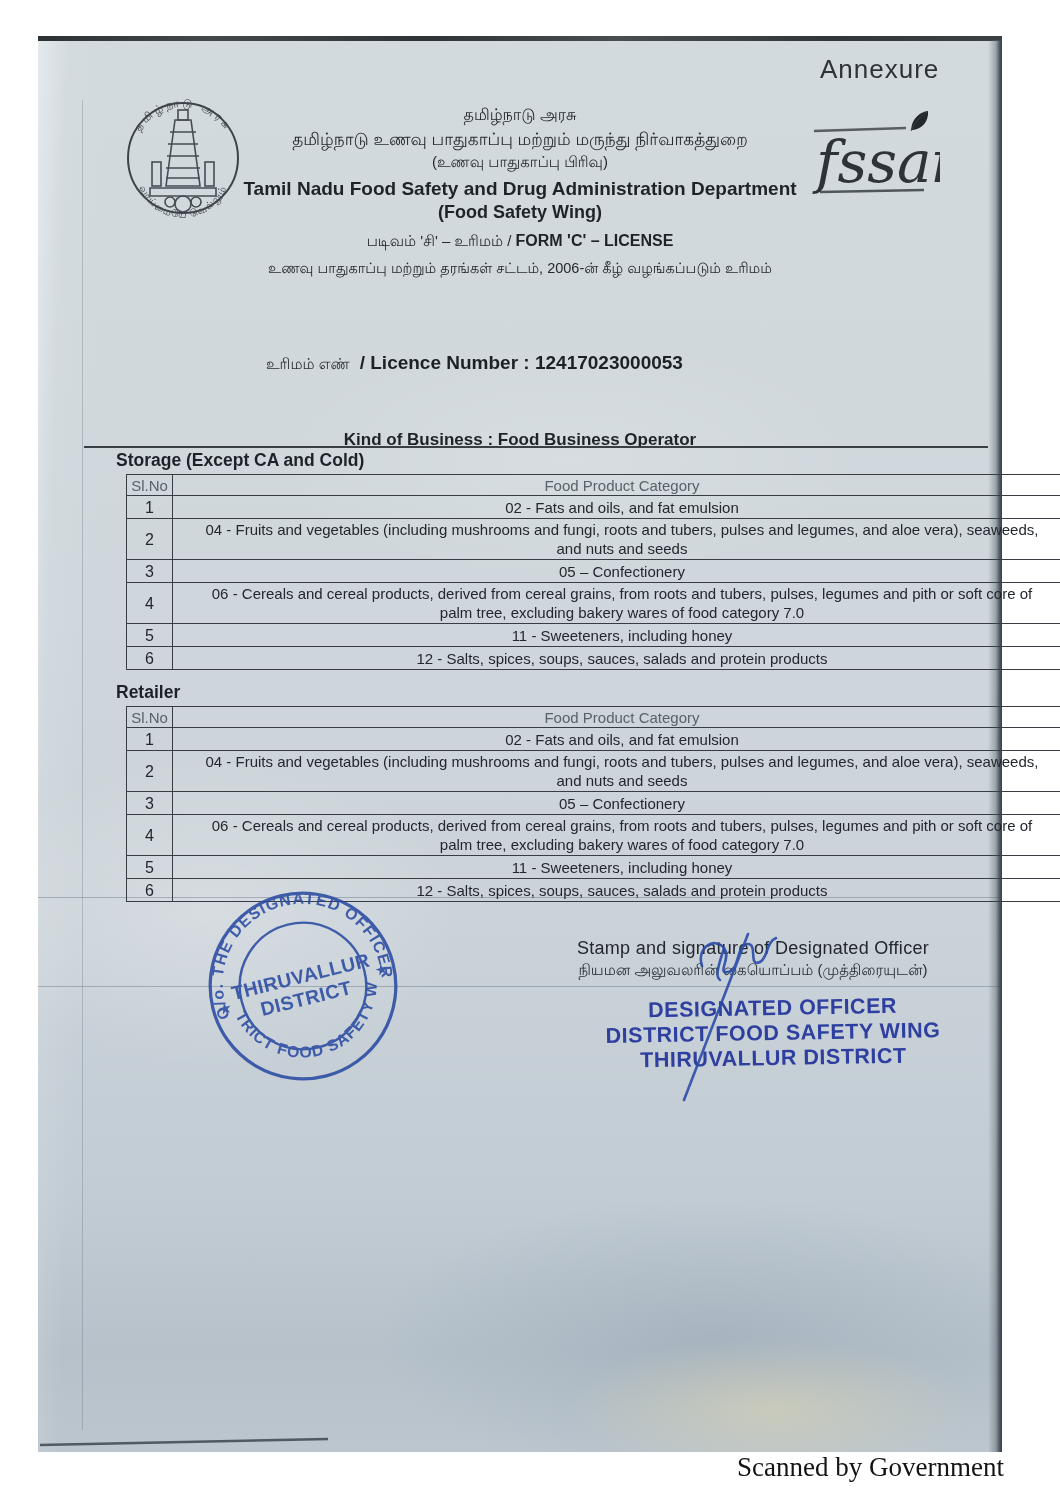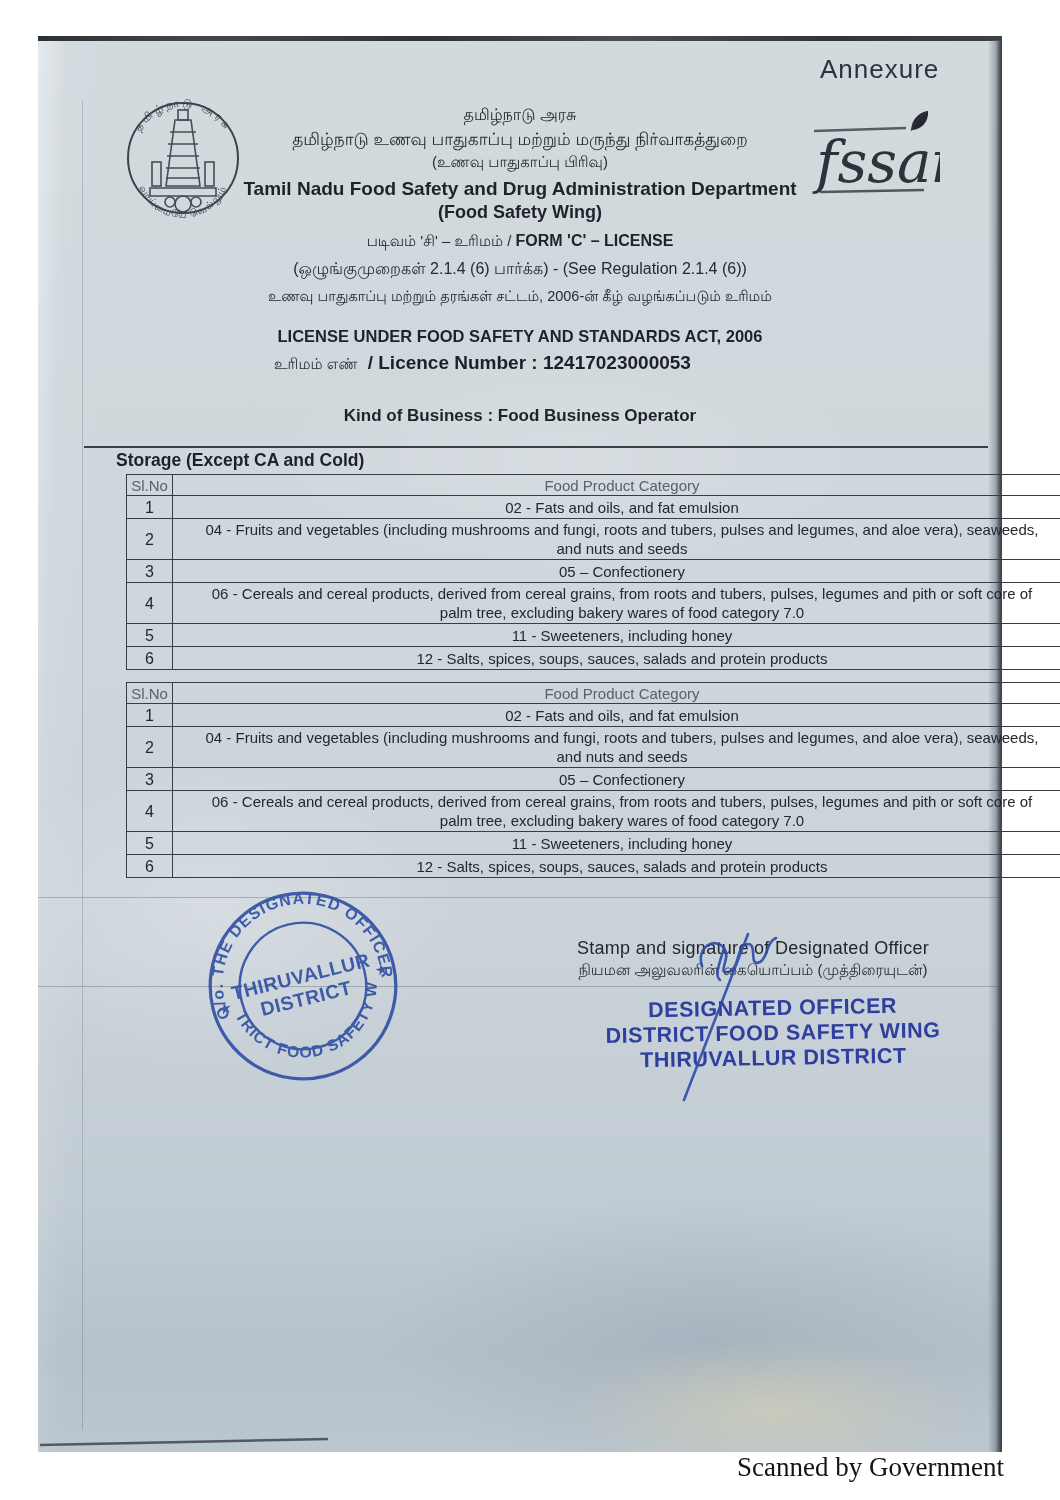--- a/index.html
+++ b/index.html
@@ -40,24 +40,24 @@
   .h-ta3 { font-size:15px; margin-bottom:5px; }
   .h-en1 { font-size:19px; font-weight:bold; color:#1f2329; margin-bottom:2px; }
   .h-en2 { font-size:19px; font-weight:bold; color:#1f2329; margin-bottom:2px; }
   .h-en3 { font-size:18px; font-weight:bold; color:#1f2329; margin-bottom:9px; }
   .h-form { font-size:15px; margin-bottom:8px; }
   .h-form b { font-size:16px; color:#1f2329; }
   .h-reg { font-size:16px; margin-bottom:8px; }
   .h-act-ta { font-size:14.5px; margin-bottom:21px; }
   .h-act-en { font-size:16.5px; font-weight:bold; color:#1f2329; }
 
-  .licence-line { position:absolute; left:236px; top:316px; font-size:15px; color:#2a2e34; }
+  .licence-line { position:absolute; left:228px; top:316px; font-size:15px; color:#2a2e34; }
   .licence-line b { font-size:19px; color:#1d2127; margin-left:6px; }
 
-  .kind-line { position:absolute; left:0; top:370px; width:100%; text-align:center;
+  .kind-line { position:absolute; left:0; top:394px; width:100%; text-align:center;
     font-weight:bold; font-size:17px; color:#1f2329; }
 
   .hr-line { position:absolute; left:46px; top:410px; width:904px; border-top:2px solid #3a3e45; }
 
   
   .section { position:absolute; left:46px; width:904px; }
   .sec-storage { top:414px; }
   .sec-retailer { top:646px; }
   .section-title { font-weight:bold; font-size:17.5px; color:#1e2228; margin-bottom:3px;padding-left:32px; }
   table.cat-table { border-collapse:collapse; margin-left:42px; width:946px; table-layout:fixed; }
@@ -136,26 +136,21 @@
   <div class="header-stack">
     <div class="h-ta1">தமிழ்நாடு அரசு</div>
     <div class="h-ta2">தமிழ்நாடு உணவு பாதுகாப்பு மற்றும் மருந்து நிர்வாகத்துறை</div>
     <div class="h-ta3">(உணவு பாதுகாப்பு பிரிவு)</div>
     <div class="h-en2">Tamil Nadu Food Safety and Drug Administration Department</div>
     <div class="h-en3">(Food Safety Wing)</div>
     <div class="h-form">
       <span>படிவம் 'சி' – உரிமம் /</span>
       <b>FORM 'C' – LICENSE</b>
     </div>
-    <div class="h-reg">
-      <span>(ஒழுங்குமுறைகள் 2.1.4 (6) பார்க்க) -</span>
-      <span>(See Regulation 2.1.4 (6))</span>
-    </div>
     <div class="h-act-ta">உணவு பாதுகாப்பு மற்றும் தரங்கள் சட்டம், 2006-ன் கீழ் வழங்கப்படும் உரிமம்</div>
-    <div class="h-act-en">LICENSE UNDER FOOD SAFETY AND STANDARDS ACT, 2006</div>
   </div>
 
   <div class="licence-line">
     <span>உரிமம் எண்</span>
     <b><span>/ Licence Number :</span>
       <span>12417023000053</span></b>
   </div>
 
   <div class="kind-line">Kind of Business : Food Business Operator</div>
 
@@ -193,20 +188,21 @@
           </tr>
           <tr>
             <td class="slno">6</td>
             <td class="cat">12 - Salts, spices, soups, sauces, salads and protein products</td>
           </tr>
         </tbody>
     </table>
   </div>
 
   <div class="section sec-retailer">
+    <div class="section-title">Retailer</div>
     <table class="cat-table">
       <thead>
         <tr>
           <th class="slno">Sl.No</th>
           <th>Food Product Category</th>
         </tr>
       </thead>
       <tbody>
           <tr>
             <td class="slno">1</td>

